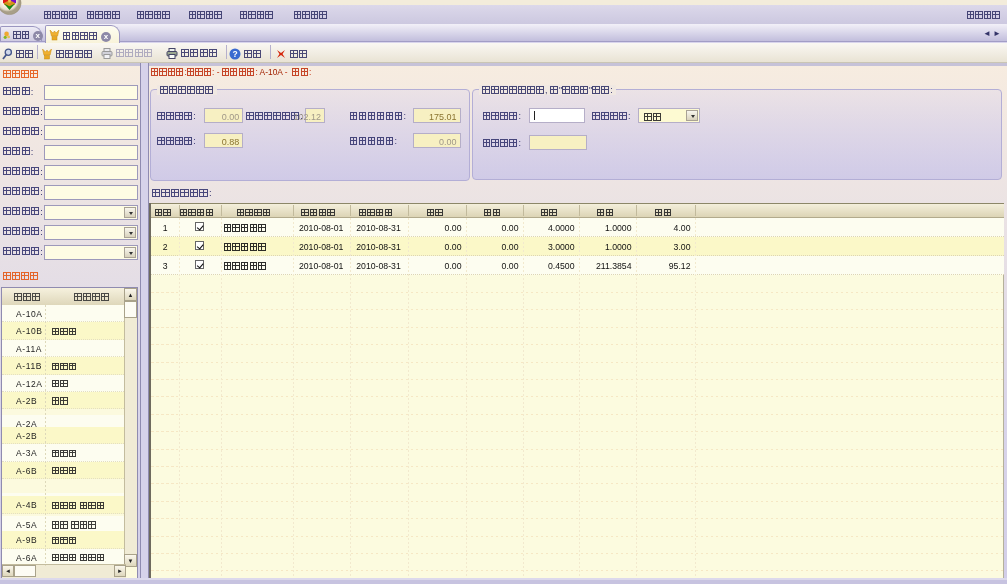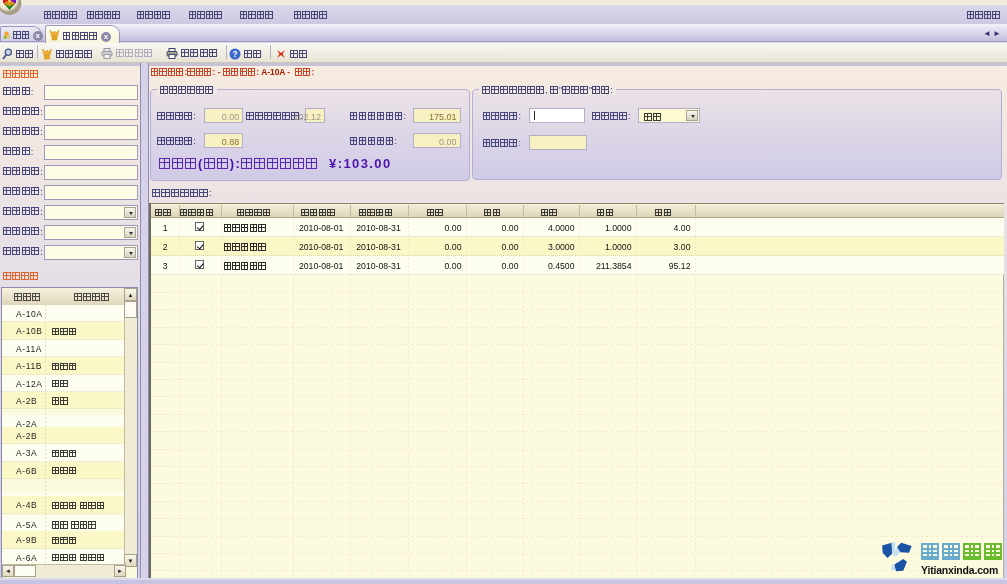--- a/index.html
+++ b/index.html
@@ -221,21 +221,21 @@
 </div>
           <div class="hsb">
 <span class="sbtn" style="left:0;top:0;width:12px;height:12px;font-size:6px;line-height:11px">◄</span>
 <span class="sbtn" style="left:12px;top:0;width:22px;height:12px;background:#fdfcf4"></span>
 <span class="sbtn" style="right:0;top:0;width:12px;height:12px;font-size:6px;line-height:11px">►</span>
 </div>
           <div style="position:absolute;left:43px;top:17px;width:1px;height:261px;background:repeating-linear-gradient(to bottom,#ddd8ba 0 2px,rgba(0,0,0,0) 2px 4px)"></div>
         </div>
       </div>
 <div id="splitter"></div>
-<div class="abs" style="left:151px;top:4px;font-size:8.4px;font-weight:bold;color:#c03010;white-space:nowrap"><i></i><i></i><i></i><i></i>:<i></i><i></i><i></i>: - <i></i><i></i><i></i><i></i>: <span style="color:#a02000">A-10A</span> - &nbsp;<i></i><i></i>:</div>
+<div class="abs" style="left:151px;top:4px;font-size:8.4px;font-weight:normal;color:#c03010;white-space:nowrap"><i></i><i></i><i></i><i></i>:<i></i><i></i><i></i>: - <i></i><i></i><i></i><i></i>: <span style="color:#a02000">A-10A</span> - &nbsp;<i></i><i></i>:</div>
       <div class="gb" style="left:150px;top:26px;width:318px;height:90px">
         <span class="gbtitle" style="background:#f0e8e2"><i></i><i></i><i></i><i></i><i></i><i></i></span>
         <span class="glabel" style="left:6.4px;top:21px"><i></i><i></i><i></i><i></i>:</span>
         <span class="ginput" style="left:53.4px;top:18px;width:39px">
           <span>0.00</span>
         </span>
         <span class="glabel" style="left:95.3px;top:21px"><i></i><i></i><i></i><i></i><i></i><i></i>:</span>
         <span class="ginput" style="left:154px;top:18px;width:20px">
           <span>102.12</span>
         </span>
@@ -244,21 +244,20 @@
           <span>175.01</span>
         </span>
         <span class="glabel" style="left:6.4px;top:46px"><i></i><i></i><i></i><i></i>:</span>
         <span class="ginput" style="left:53.4px;top:43px;width:39px;color:#8a7430">
           <span>0.88</span>
         </span>
         <span class="glabel" style="left:198.6px;top:46px"><i></i><i></i><i></i><i></i><i></i>:</span>
         <span class="ginput" style="left:261.5px;top:43px;width:48px">
           <span>0.00</span>
         </span>
-        <div class="abs" style="left:8px;top:66px;font-size:13px;font-weight:bold;color:#4d12aa;white-space:nowrap;letter-spacing:1.4px"><i></i><i></i><i></i>(<i></i><i></i>):<i></i><i></i><i></i><i></i><i></i><i></i> &nbsp;¥:103.00</div>
       </div>
       <div class="gb" style="left:472px;top:26px;width:528px;height:89px">
         <span class="gbtitle" style="background:#f0e8e2"><i></i><i></i><i></i><i></i><i></i><i></i><i></i>, <i></i>"<i></i><i></i><i></i>"<i></i><i></i>:</span>
         <span class="glabel" style="left:9.5px;top:21px"><i></i><i></i><i></i><i></i>:</span>
         <span class="ginput" style="left:55.5px;top:18px;width:56px;background:#fff">
           <span style="left:4px;right:auto;width:1px;height:9px;top:2px;background:#222"></span>
         </span>
         <span class="glabel" style="left:119px;top:21px"><i></i><i></i><i></i><i></i>:</span>
         <span class="ginput" style="left:165px;top:18px;width:62px;background:#fdfad2;color:#222;text-align:left">
           <span style="left:5px;right:auto;top:3px"><i></i><i></i></span>
@@ -347,28 +346,15 @@
         <div class="vline" style="left:27.5px;top:15px;height:359px"></div>
         <div class="vline" style="left:69.5px;top:15px;height:359px"></div>
         <div class="vline" style="left:142.0px;top:15px;height:359px"></div>
         <div class="vline" style="left:198.5px;top:15px;height:359px"></div>
         <div class="vline" style="left:256.5px;top:15px;height:359px"></div>
         <div class="vline" style="left:314.5px;top:15px;height:359px"></div>
         <div class="vline" style="left:371.5px;top:15px;height:359px"></div>
         <div class="vline" style="left:427.5px;top:15px;height:359px"></div>
         <div class="vline" style="left:484.5px;top:15px;height:359px"></div>
         <div class="vline" style="left:543.5px;top:15px;height:359px"></div>
-        <div style="position:absolute;left:731px;top:337px;width:122px;height:36px">
-<svg width="38" height="36" viewBox="0 0 36 34" style="position:absolute;left:-3px;top:-1px">
-<path d="M3 6 L12 3.5 L12.5 14 L8 18 L3.5 13 Z" fill="#1a55a5"></path>
-<path d="M12 3.5 L15.5 2.5 L15 13 L12.5 14 Z" fill="#c3dcee"></path>
-<path d="M17 7.5 L21 3.5 L31 6.5 L28.5 13 L20 12.5 Z" fill="#1a55a5"></path>
-<path d="M17 7.5 L20 12.5 L16.5 16.5 L13 15.5 Z" fill="#c3dcee"></path>
-<path d="M14.5 24 L23 19 L26.5 21.5 L23 30 L16 30.5 Z" fill="#1a55a5"></path>
-<path d="M14.5 24 L16 30.5 L11.5 28.5 L12 24.5 Z" fill="#c3dcee"></path>
-<path d="M20 13 L24.5 14 L23.5 18.5 L19 17.5 Z" fill="#fcfbdf"></path>
-          </svg>
-<span style="position:absolute;left:39px;top:0px;font-size:21px;font-weight:bold;color:#55a0cc;white-space:nowrap"><i class="d"></i><i class="d"></i><span style="color:#55b517"><i class="d"></i><i class="d"></i></span></span>
-<span style="position:absolute;left:39px;top:24px;font-size:10.5px;font-weight:bold;color:#111;letter-spacing:-0.2px">Yitianxinda.com</span>
-</div>
       </div>
 </div>
 <div id="bottomstrip"></div>
 </div>
 </body></html>

